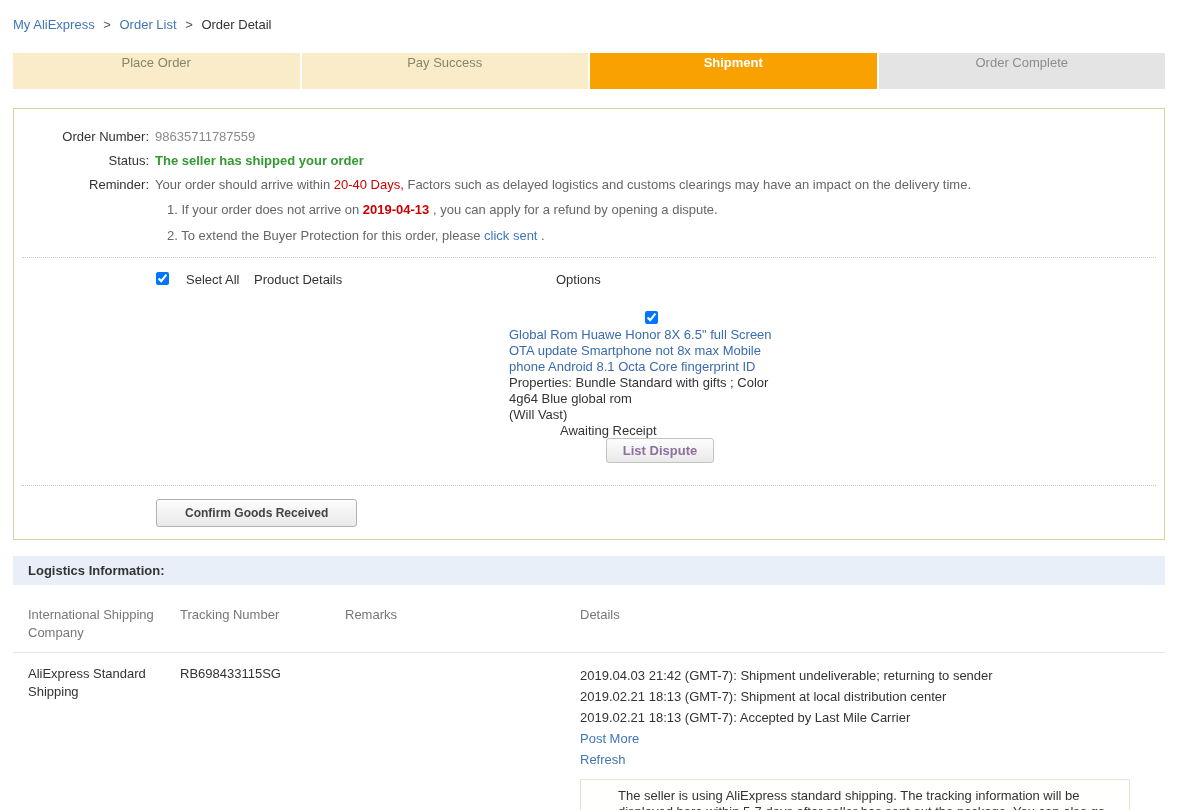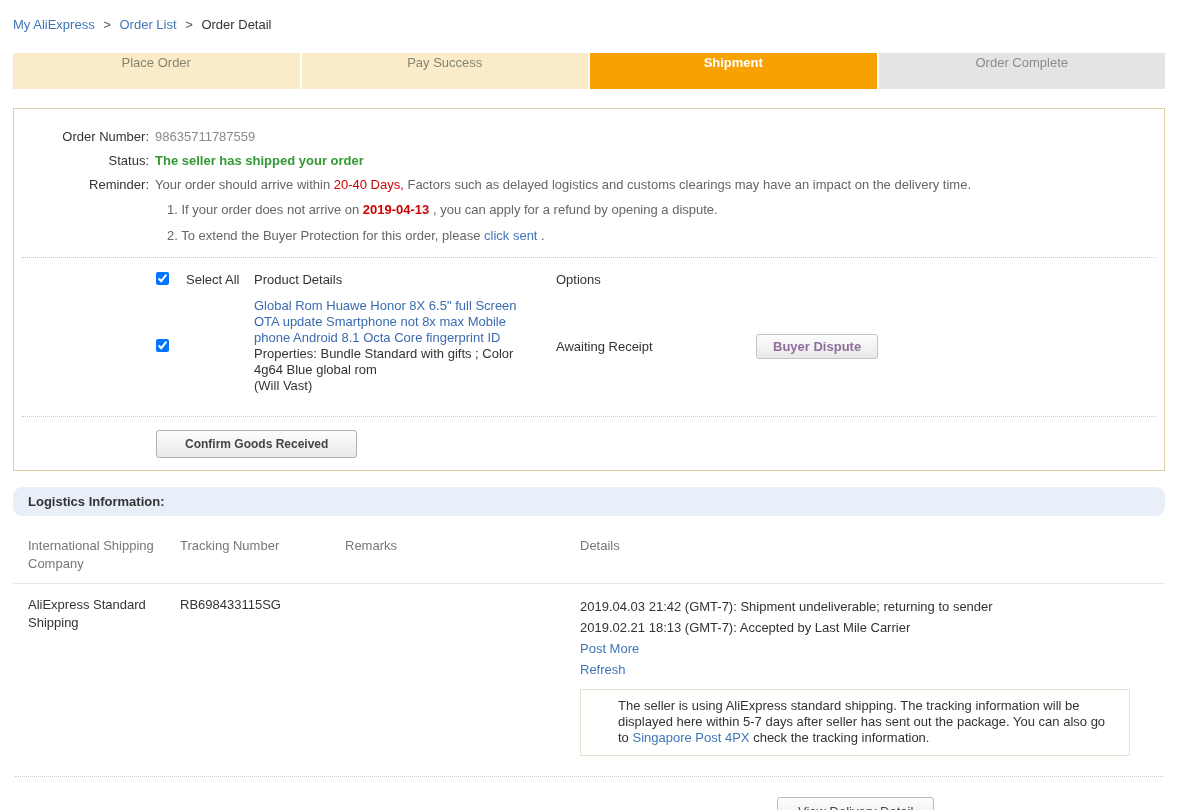--- a/index.html
+++ b/index.html
@@ -39,37 +39,37 @@
   .dotted-sep { border-top: 1px dotted #c9c9c9; margin: 8px 8px 0; }
 
   
   .ptable-row { display: flex; padding-left: 142px; align-items: center; }
   .ptable-head { margin-top: 9px; line-height: 24px; color: #333; }
   .col-check { width: 30px; flex: none; padding-top: 2px; }
   .col-selectall { width: 68px; flex: none; }
   .col-details { width: 302px; flex: none; padding-right: 12px; }
   .col-status { width: 200px; flex: none; }
   .col-options { flex: 1; }
-  .ptable-body { margin-top: 5px; padding-bottom: 14px; }
+  .ptable-body { margin-top: 16px; padding-bottom: 14px; flex-direction: column; }
   .prod-title { color: #3a6bb0; line-height: 16px; display: inline-block; }
   .prod-props, .prod-note { color: #333; line-height: 16px; }
   .btn {
     display: inline-block;
     background: linear-gradient(#fdfdfd, #e9e9e9);
     border: 1px solid #c3c3c3; border-radius: 3px;
     cursor: pointer; font-family: "Liberation Sans", sans-serif;
   }
   .btn-dispute { padding: 4px 16px; color: #8e6f9e; font-weight: bold; font-size: 13px; }
   .confirm-wrap { padding-left: 142px; margin-top: 13px; }
   .btn-confirm { padding: 6px 28px; color: #444; font-weight: bold; font-size: 12px; border-color: #b2b2b2; }
 
   
   .logistics-header {
     margin-top: 16px; height: 29px; line-height: 29px;
-    background: #e9eff9; padding-left: 15px; font-weight: bold; color: #333; border-radius: 9px;
+    background: #e9eff9; padding-left: 15px; font-weight: bold; color: #333;
   }
   .ltable-head { display: flex; padding: 21px 15px 10px; color: #777; border-bottom: 1px solid #e8e8e8; }
   .ltable-body { display: flex; padding: 12px 15px 0; color: #333; }
   .lcol-company { width: 152px; flex: none; padding-right: 20px; line-height: 18px; }
   .lcol-tracking { width: 165px; flex: none; line-height: 18px; }
   .lcol-remarks { width: 235px; flex: none; line-height: 18px; }
   .lcol-details { flex: 1; line-height: 18px; }
   .event { line-height: 21px; color: #333; }
   .link-line { line-height: 21px; }
   .notice-box {
@@ -134,21 +134,21 @@
     <div class="ptable-row ptable-body">
       <span class="col-check"><input type="checkbox" checked="" style=""></span>
       <span class="col-selectall"></span>
       <span class="col-details">
         <a class="prod-title">Global Rom Huawe Honor 8X 6.5" full Screen OTA update Smartphone not 8x max Mobile phone Android 8.1 Octa Core fingerprint ID</a>
         <div class="prod-props">Properties: Bundle Standard with gifts  ; Color 4g64 Blue global rom</div>
         <div class="prod-note">(Will Vast)</div>
       </span>
       <span class="col-status">Awaiting Receipt</span>
       <span class="col-options">
-        <button class="btn btn-dispute">Buyer Dispute</button>
+        <button class="btn btn-dispute">List Dispute</button>
       </span>
     </div>
 
     <div class="dotted-sep"></div>
 
     <div class="confirm-wrap">
       <button class="btn btn-confirm">Confirm Goods Received</button>
     </div>
   </div>
 
@@ -160,20 +160,21 @@
     <span class="lcol-remarks">Remarks</span>
     <span class="lcol-details">Details</span>
   </div>
 
   <div class="ltable-body">
     <span class="lcol-company">AliExpress Standard Shipping</span>
     <span class="lcol-tracking">RB698433115SG</span>
     <span class="lcol-remarks"></span>
     <span class="lcol-details">
       <div class="event">2019.04.03 21:42 (GMT-7): Shipment undeliverable; returning to sender</div>
+      <div class="event">2019.02.21 18:13 (GMT-7): Shipment at local distribution center</div>
       <div class="event">2019.02.21 18:13 (GMT-7): Accepted by Last Mile Carrier</div>
       <div class="link-line"><a>Post More</a></div>
       <div class="link-line"><a>Refresh</a></div>
       <div class="notice-box">
         <span>The seller is using AliExpress standard shipping. The tracking information will be displayed here within 5-7 days after seller has sent out the package. You can also go to </span><a>Singapore Post 4PX</a><span> check the tracking information.</span>
       </div>
     </span>
   </div>
 
   <div class="dotted-sep" style="margin: 20px 2px 0;"></div>

